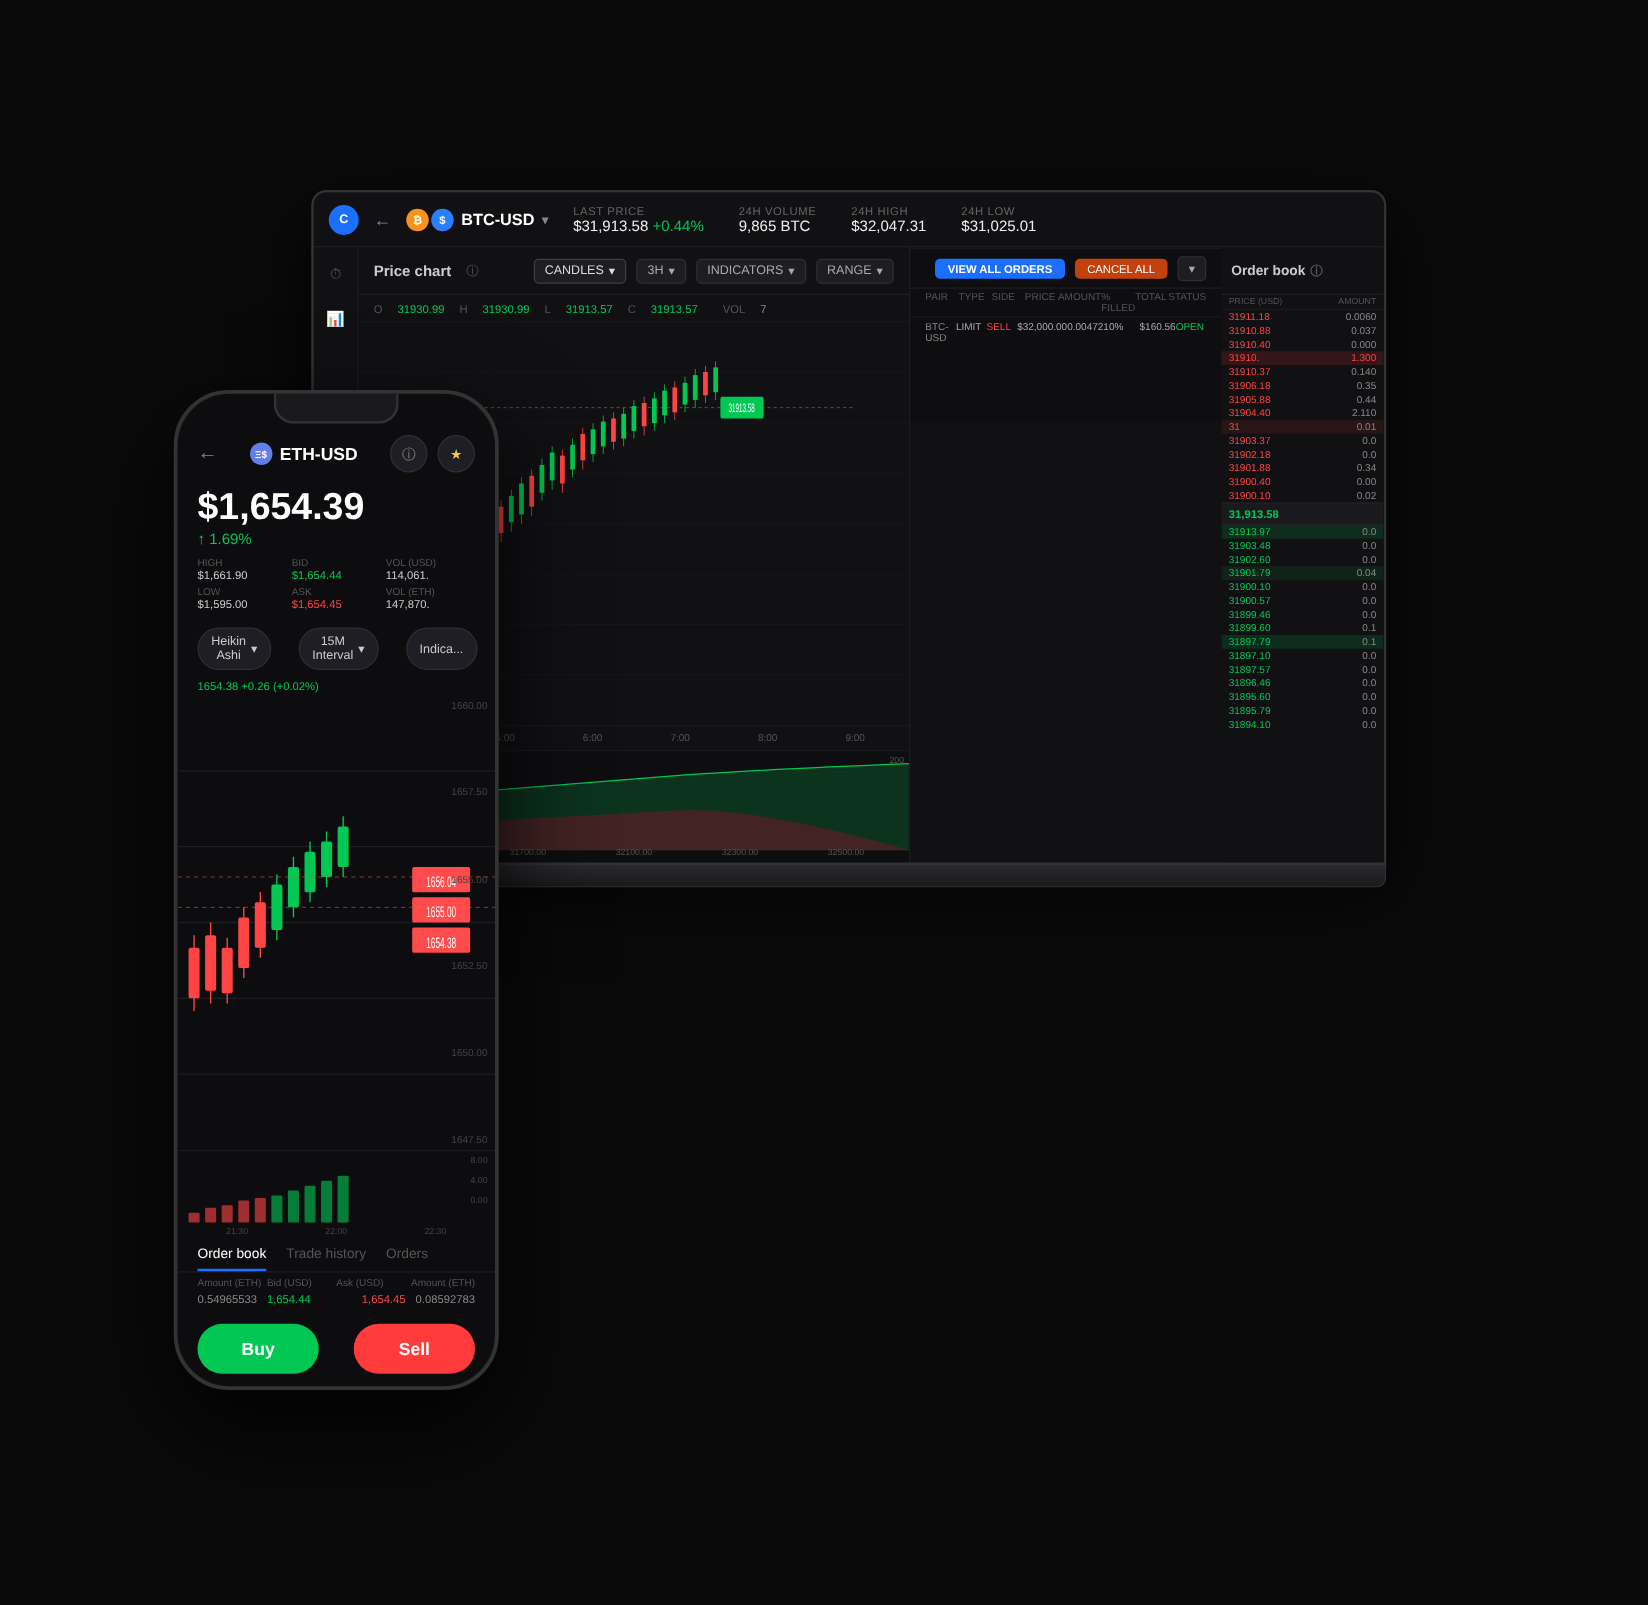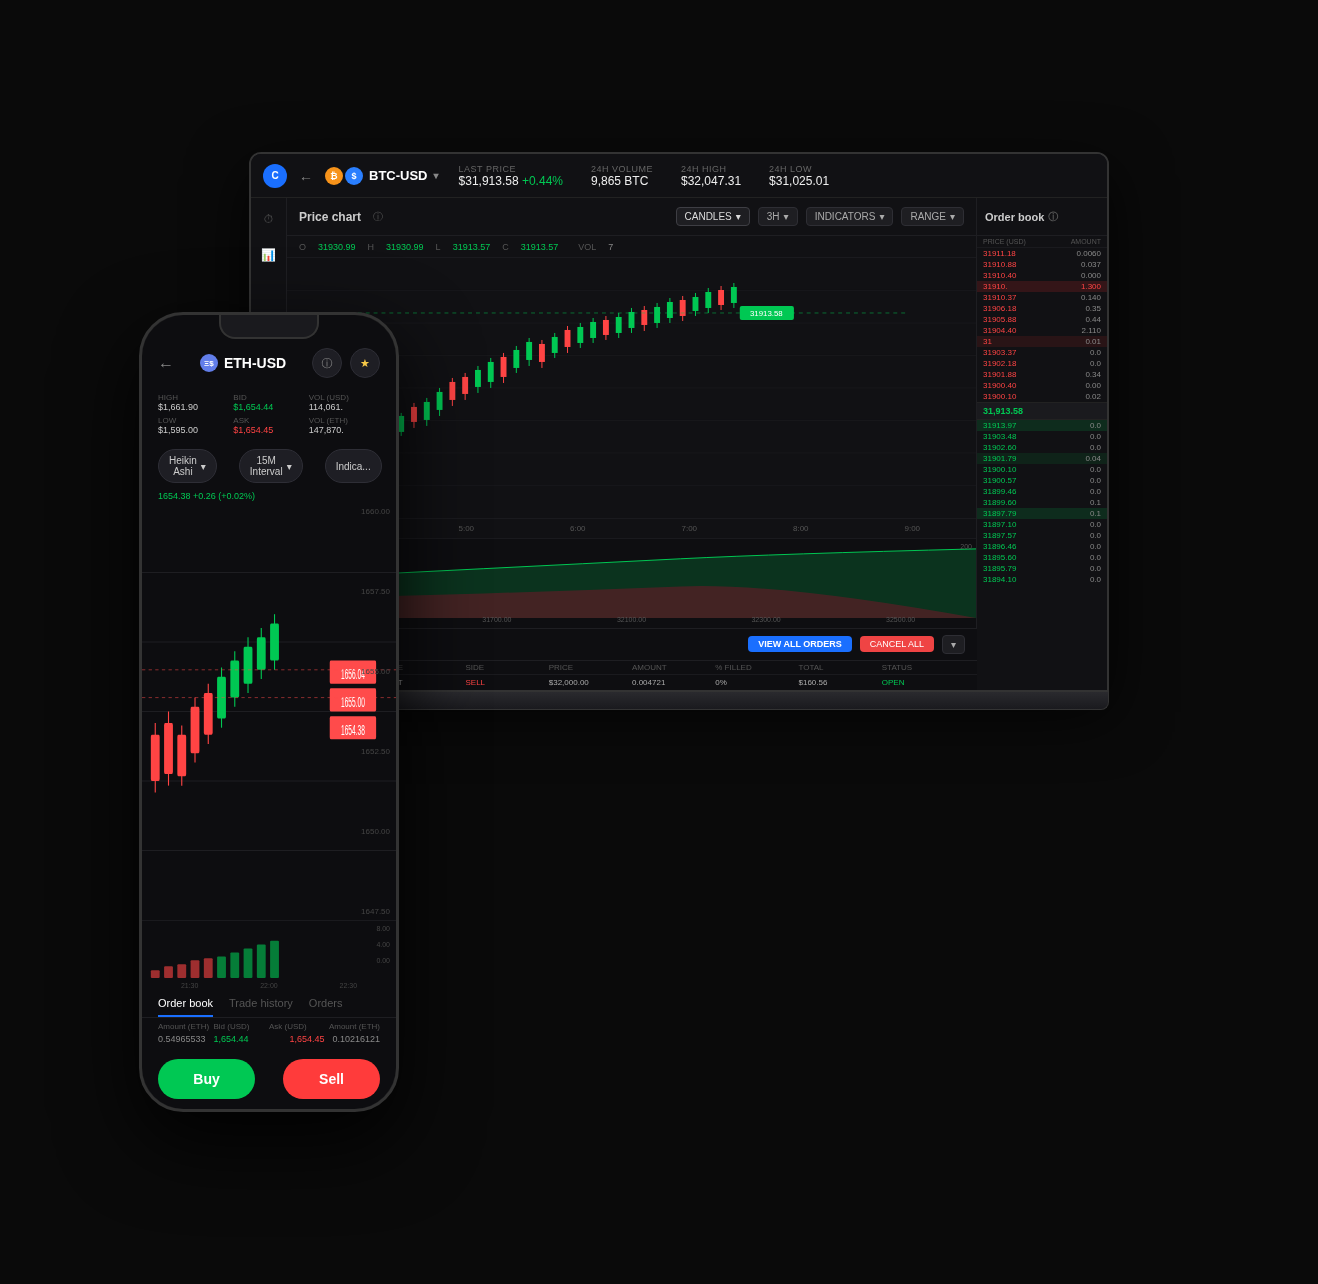--- a/index.html
+++ b/index.html
@@ -151,21 +151,21 @@
       font-size: 12px;
       display: flex;
       align-items: center;
       justify-content: center;
       cursor: pointer;
     }
 
     .laptop-content {
       flex: 1;
       display: flex;
-      flex-direction: column;
+      flex-direction: row;
     }
 
     
     .chart-area {
       flex: 1;
       display: flex;
       flex-direction: column;
       border-right: 1px solid #1e1e22;
     }
 
@@ -370,21 +370,21 @@
       border: none;
       border-radius: 4px;
       color: white;
       font-size: 9px;
       padding: 3px 10px;
       cursor: pointer;
       font-weight: bold;
     }
 
     .cancel-btn {
-      background: #ef4444;
+      background: #c2410c;
       border: none;
       border-radius: 4px;
       color: white;
       font-size: 9px;
       padding: 3px 10px;
       cursor: pointer;
       text-align: right;
     }
 
     .orders-table {
@@ -1121,20 +1121,24 @@
         <div class="phone-pair">
           <div class="coin-icon usd-icon" style="background:#627eea;font-size:8px">Ξ$</div>
           <span>ETH-USD</span>
         </div>
         <div class="phone-actions">
           <div class="phone-action-btn">ⓘ</div>
           <div class="phone-action-btn" style="color:#f7c948">★</div>
         </div>
       </div>
 
+      <div class="phone-price">
+        <div class="phone-price-main">$1,654.39</div>
+        <div class="phone-price-change">↑ 1.69%</div>
+      </div>
 
       <div class="phone-stats">
         <div class="phone-stat">
           <span class="phone-stat-label">HIGH</span>
           <span class="phone-stat-value">$1,661.90</span>
         </div>
         <div class="phone-stat">
           <span class="phone-stat-label">BID</span>
           <span class="phone-stat-value phone-stat-green">$1,654.44</span>
         </div>
@@ -1269,21 +1273,21 @@
         <div class="phone-ob-header">
           <span class="phone-ob-col">Amount (ETH)</span>
           <span class="phone-ob-col">Bid (USD)</span>
           <span class="phone-ob-col">Ask (USD)</span>
           <span class="phone-ob-col" style="text-align:right">Amount (ETH)</span>
         </div>
         <div class="phone-ob-row">
           <span style="flex:1;font-size:9px;color:#888">0.54965533</span>
           <span class="phone-ob-bid">1,654.44</span>
           <span class="phone-ob-ask">1,654.45</span>
-          <span style="flex:1;font-size:9px;color:#888;text-align:right">0.10216121</span>
+          <span style="flex:1;font-size:9px;color:#888;text-align:right">0.08592783</span>
         </div>
       </div>
 
       <div class="phone-bottom-btns">
         <button class="phone-buy-btn">Buy</button>
         <button class="phone-sell-btn">Sell</button>
       </div>
 
 
     </div>

